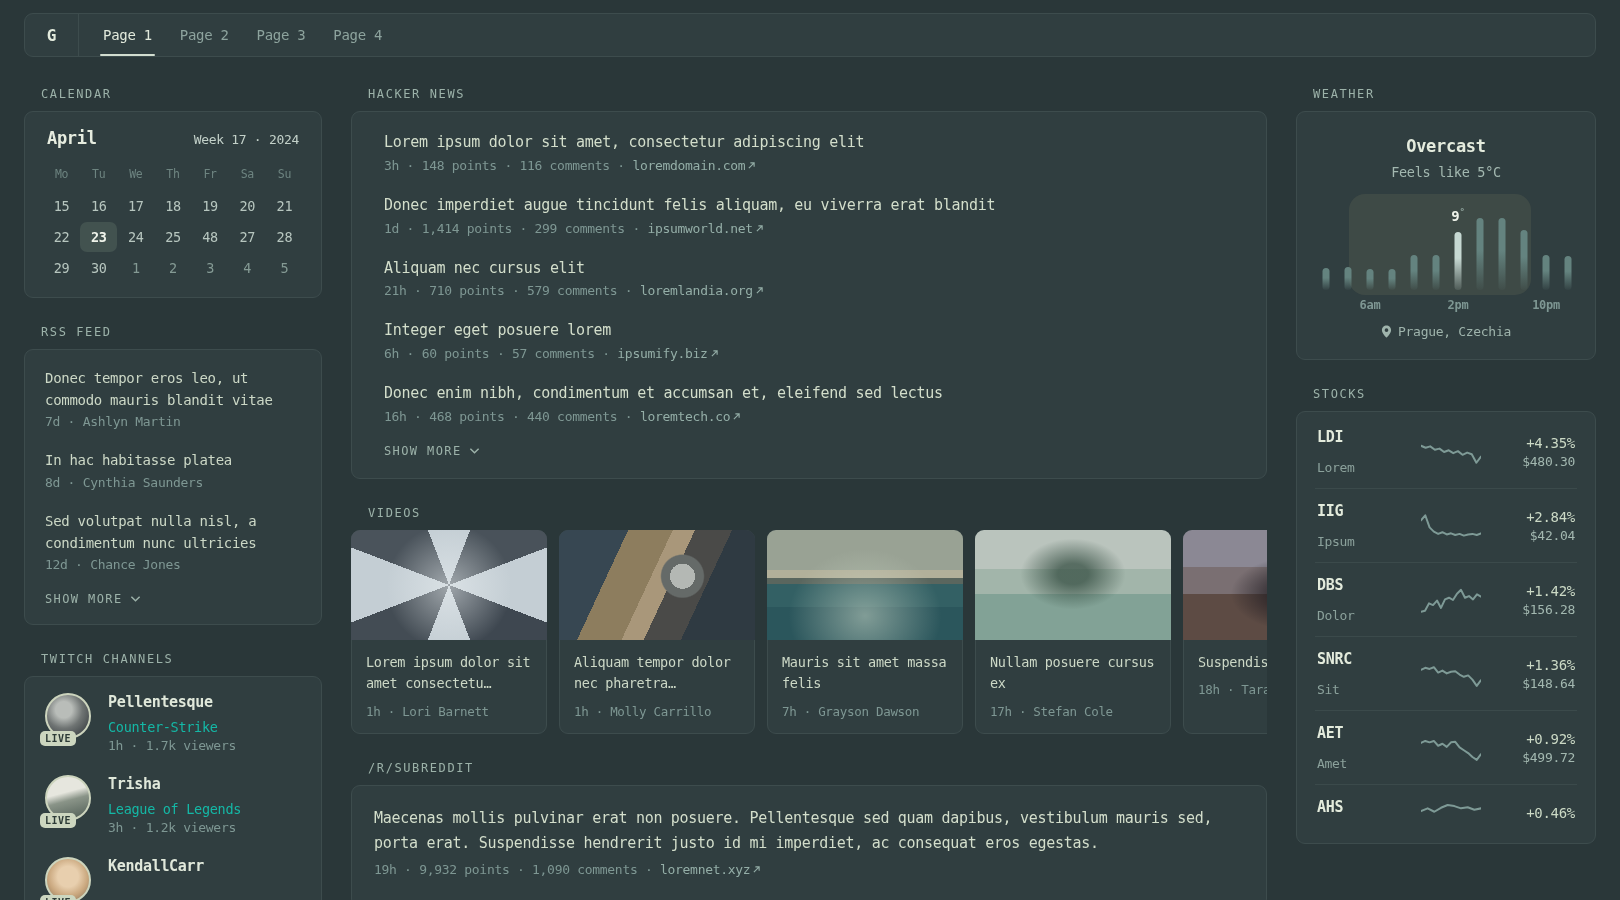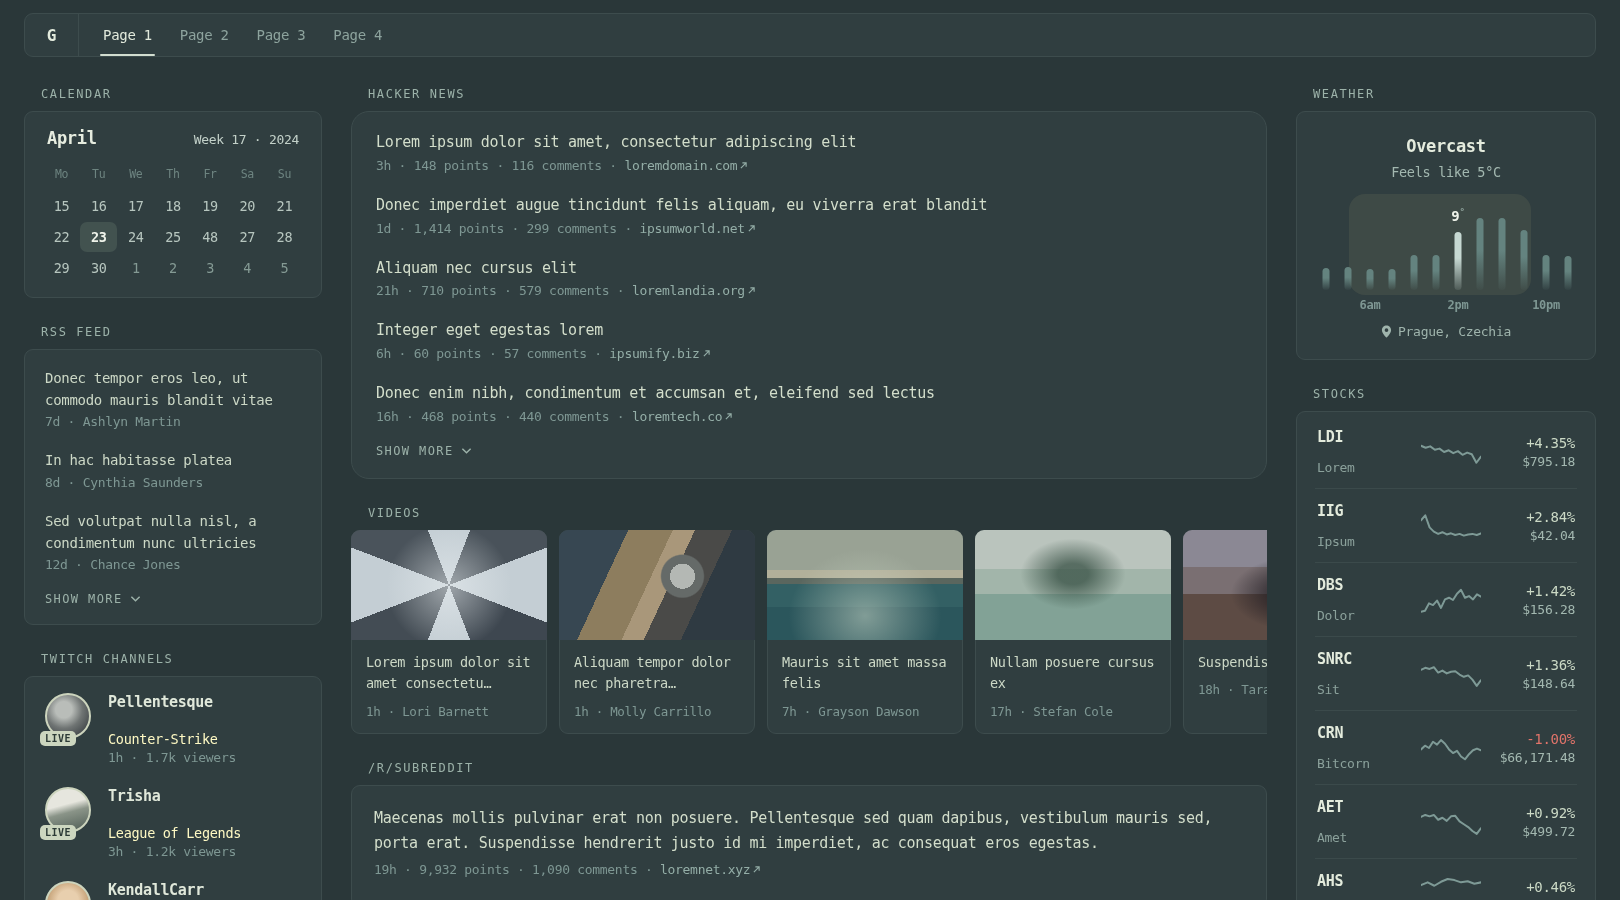--- a/index.html
+++ b/index.html
@@ -97,25 +97,25 @@
   .av-1{ background:radial-gradient(circle at 40% 35%, #b9bdb9 0 22%, #6f7473 50%, #3c4245 85%); }
   .av-2{ background:linear-gradient(165deg,#e6e6de 0 38%,#8a9488 55%,#4e5c54 100%); }
   .av-3{ background:radial-gradient(circle at 50% 42%, #e8cfae 0 32%, #caa87f 60%, #7d6950 100%); }
   .live-badge{
     position:absolute; left:-5px; bottom:-7px;
     background:#ccd6bf; color:#2c3a36;
     font-size:10px; font-weight:bold; letter-spacing:0.5px;
     padding:2px 5px; border-radius:5px;
   }
   .tw-name{ font-size:15px; font-weight:bold; color:#e0e8da; }
-  .tw-game{ font-size:13.5px; color:#fef9c3; margin-top:20px; }
+  .tw-game{ font-size:13.5px; color:#14b8a6; margin-top:8px; }
   .tw-meta{ font-size:13px; color:#7e9793; margin-top:3px; }
 
   
-  .hn-card{ padding:20px 24px;border-radius:18px; }
+  .hn-card{ padding:20px 32px; }
   .hn-item + .hn-item{ margin-top:22px; }
   .hn-title{ font-size:15px; color:#d3decb; line-height:1.45; cursor:pointer; }
   .hn-meta{ font-size:13px; color:#7e9793; margin-top:4px; }
   .hn-domain{ color:#94aea7; cursor:pointer; }
   .ext{ width:9px; height:9px; stroke:#94aea7; fill:none; stroke-width:1.5; margin-left:2px; }
 
   .sub-card{ padding:20px 22px 30px; }
   .sub-title{ font-size:15px; color:#d3decb; line-height:1.7; max-width:860px; cursor:pointer; }
   .sub-meta{ font-size:13px; color:#7e9793; margin-top:5px; }
 
@@ -360,21 +360,21 @@
   </div>
               <div class="hn-item">
     <div class="hn-title">Aliquam nec cursus elit</div>
     <div class="hn-meta">
       <span class="hn-meta-text">21h · 710 points · 579 comments · </span><span class="hn-domain">loremlandia.org</span><svg class="ext" viewBox="0 0 12 12">
                     <path d="M2.5 9.5 L9.5 2.5 M4.5 2.5 H9.5 V7.5"></path>
                   </svg>
     </div>
   </div>
               <div class="hn-item">
-    <div class="hn-title">Integer eget egestas lorem</div>
+    <div class="hn-title">Integer eget posuere lorem</div>
     <div class="hn-meta">
       <span class="hn-meta-text">6h · 60 points · 57 comments · </span><span class="hn-domain">ipsumify.biz</span><svg class="ext" viewBox="0 0 12 12">
                     <path d="M2.5 9.5 L9.5 2.5 M4.5 2.5 H9.5 V7.5"></path>
                   </svg>
     </div>
   </div>
               <div class="hn-item">
     <div class="hn-title">Donec enim nibh, condimentum et accumsan et, eleifend sed lectus</div>
     <div class="hn-meta">
       <span class="hn-meta-text">16h · 468 points · 440 comments · </span><span class="hn-domain">loremtech.co</span><svg class="ext" viewBox="0 0 12 12">
@@ -492,21 +492,21 @@
       <div class="st-ticker">LDI</div>
       <div class="st-name">Lorem</div>
     </div>
     <div class="st-spark">
                 <svg viewBox="0 0 100 34" preserveAspectRatio="none">
                   <polyline points="0.0,10.4 7.7,12.5 15.4,11.0 23.1,14.6 30.8,13.4 38.5,17.0 46.2,15.2 53.8,18.2 61.5,16.1 69.2,20.0 76.9,17.6 84.6,19.4 92.3,28.4 100.0,21.8" fill="none" stroke="#7e9a96" stroke-width="2" vector-effect="non-scaling-stroke" stroke-linejoin="round" stroke-linecap="round"></polyline>
                 </svg>
               </div>
     <div class="st-right">
       <div class="st-change" style="color: rgb(203, 217, 197);">+4.35%</div>
-      <div class="st-price">$795.18</div>
+      <div class="st-price">$480.30</div>
     </div>
   </div>
             <div class="stock-row">
     <div class="st-left">
       <div class="st-ticker">IIG</div>
       <div class="st-name">Ipsum</div>
     </div>
     <div class="st-spark">
                 <svg viewBox="0 0 100 34" preserveAspectRatio="none">
                   <polyline points="0.0,11.0 7.1,5.6 14.3,18.5 21.4,23.0 28.6,25.4 35.7,23.6 42.9,26.0 50.0,24.8 57.1,26.6 64.3,25.4 71.4,27.2 78.6,26.0 85.7,25.4 92.9,26.6 100.0,24.8" fill="none" stroke="#7e9a96" stroke-width="2" vector-effect="non-scaling-stroke" stroke-linejoin="round" stroke-linecap="round"></polyline>
@@ -542,35 +542,20 @@
                   <polyline points="0.0,12.5 7.1,10.4 14.3,11.6 21.4,9.8 28.6,15.5 35.7,13.4 42.9,16.4 50.0,14.6 57.1,14.0 64.3,17.6 71.4,20.0 78.6,18.5 85.7,23.0 92.9,29.6 100.0,23.6" fill="none" stroke="#7e9a96" stroke-width="2" vector-effect="non-scaling-stroke" stroke-linejoin="round" stroke-linecap="round"></polyline>
                 </svg>
               </div>
     <div class="st-right">
       <div class="st-change" style="color: rgb(203, 217, 197);">+1.36%</div>
       <div class="st-price">$148.64</div>
     </div>
   </div>
             <div class="stock-row">
     <div class="st-left">
-      <div class="st-ticker">CRN</div>
-      <div class="st-name">Bitcorn</div>
-    </div>
-    <div class="st-spark">
-                <svg viewBox="0 0 100 34" preserveAspectRatio="none">
-                  <polyline points="0.0,18.5 6.7,14.6 13.3,17.0 20.0,10.4 26.7,13.4 33.3,8.6 40.0,12.5 46.7,18.5 53.3,22.4 60.0,20.0 66.7,26.0 73.3,29.0 80.0,23.6 86.7,19.4 93.3,17.6 100.0,19.4" fill="none" stroke="#7e9a96" stroke-width="2" vector-effect="non-scaling-stroke" stroke-linejoin="round" stroke-linecap="round"></polyline>
-                </svg>
-              </div>
-    <div class="st-right">
-      <div class="st-change" style="color: rgb(224, 116, 106);">-1.00%</div>
-      <div class="st-price">$66,171.48</div>
-    </div>
-  </div>
-            <div class="stock-row">
-    <div class="st-left">
       <div class="st-ticker">AET</div>
       <div class="st-name">Amet</div>
     </div>
     <div class="st-spark">
                 <svg viewBox="0 0 100 34" preserveAspectRatio="none">
                   <polyline points="0.0,11.6 7.1,9.5 14.3,11.0 21.4,9.5 28.6,14.6 35.7,12.5 42.9,15.8 50.0,11.0 57.1,10.4 64.3,16.4 71.4,19.4 78.6,22.4 85.7,26.6 92.9,29.6 100.0,23.6" fill="none" stroke="#7e9a96" stroke-width="2" vector-effect="non-scaling-stroke" stroke-linejoin="round" stroke-linecap="round"></polyline>
                 </svg>
               </div>
     <div class="st-right">
       <div class="st-change" style="color: rgb(203, 217, 197);">+0.92%</div>

